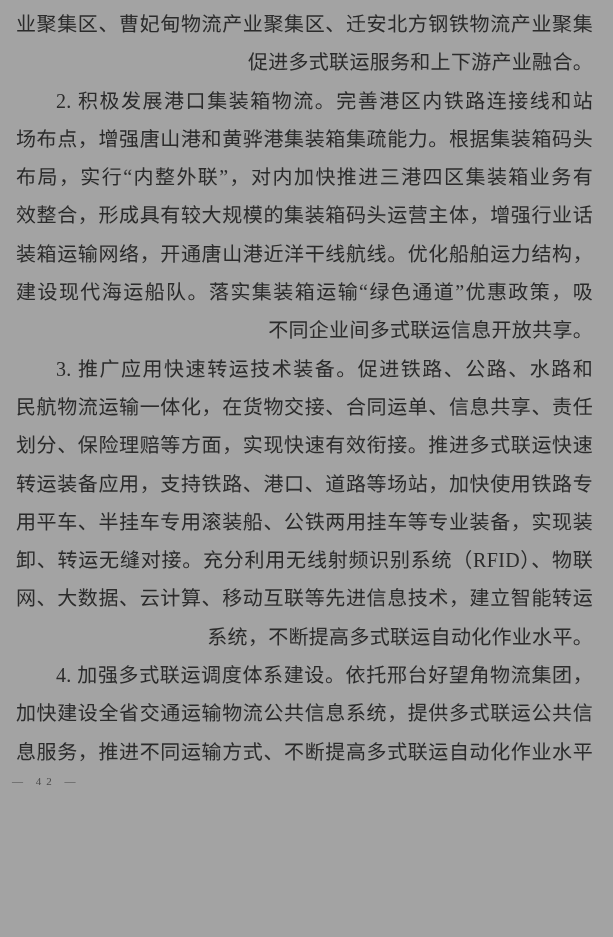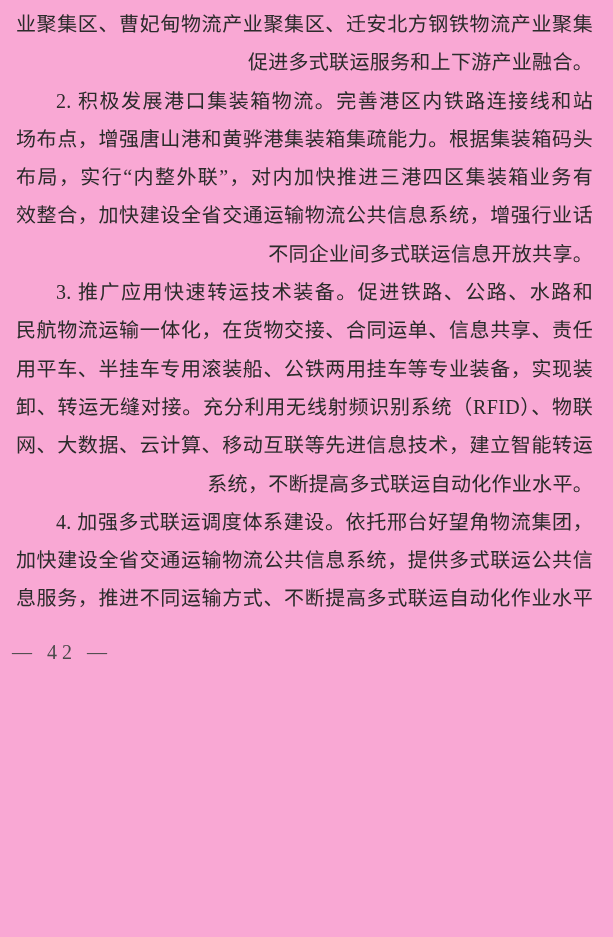--- a/index.html
+++ b/index.html
@@ -12,21 +12,21 @@
     height: 937px;
     overflow: hidden;
     font-family: "Liberation Serif", "DejaVu Serif", serif;
     color: #2b2b2b;
   }
   .page {
     box-sizing: border-box;
     width: 613px;
     height: 937px;
     padding: 5px 20px 17px 16px;
-    background: #f9a8d4;
+    background: #a3a3a3;
   }
   .text-block {
     width: 577px;
   }
   .line {
     font-size: 20px;
     height: 38.3px;
     line-height: 38.3px;
     white-space: nowrap;
     text-align: right;
@@ -36,42 +36,45 @@
   .line.justify {
     white-space: normal;
     text-align: justify;
     text-align-last: justify;
     text-justify: inter-character;
   }
   .line.indent {
     padding-left: 40px;
   }
   .footer {
-    margin-top: 24px;
     margin-left: -4px;
-    font-size: 20px;
+    font-size: 11px;
     letter-spacing: 5px;
     color: #4a4a4a;
     line-height: 20px;
   }
 </style>
 </head>
 <body>
 
 <div class="page">
   <div class="text-block" id="lines">
       <div class="line justify">业聚集区、曹妃甸物流产业聚集区、迁安北方钢铁物流产业聚集</div>
       <div class="line">促进多式联运服务和上下游产业融合。</div>
       <div class="line justify indent">2. 积极发展港口集装箱物流。完善港区内铁路连接线和站</div>
       <div class="line justify">场布点，增强唐山港和黄骅港集装箱集疏能力。根据集装箱码头</div>
       <div class="line justify">布局，实行“内整外联”，对内加快推进三港四区集装箱业务有</div>
-      <div class="line justify">效整合，加快建设全省交通运输物流公共信息系统，增强行业话</div>
+      <div class="line justify">效整合，形成具有较大规模的集装箱码头运营主体，增强行业话</div>
+      <div class="line justify">装箱运输网络，开通唐山港近洋干线航线。优化船舶运力结构，</div>
+      <div class="line justify">建设现代海运船队。落实集装箱运输“绿色通道”优惠政策，吸</div>
       <div class="line">不同企业间多式联运信息开放共享。</div>
       <div class="line justify indent">3. 推广应用快速转运技术装备。促进铁路、公路、水路和</div>
       <div class="line justify">民航物流运输一体化，在货物交接、合同运单、信息共享、责任</div>
+      <div class="line justify">划分、保险理赔等方面，实现快速有效衔接。推进多式联运快速</div>
+      <div class="line justify">转运装备应用，支持铁路、港口、道路等场站，加快使用铁路专</div>
       <div class="line justify">用平车、半挂车专用滚装船、公铁两用挂车等专业装备，实现装</div>
       <div class="line justify">卸、转运无缝对接。充分利用无线射频识别系统（RFID）、物联</div>
       <div class="line justify">网、大数据、云计算、移动互联等先进信息技术，建立智能转运</div>
       <div class="line">系统，不断提高多式联运自动化作业水平。</div>
       <div class="line justify indent">4. 加强多式联运调度体系建设。依托邢台好望角物流集团，</div>
       <div class="line justify">加快建设全省交通运输物流公共信息系统，提供多式联运公共信</div>
       <div class="line justify">息服务，推进不同运输方式、不断提高多式联运自动化作业水平</div>
     </div>
   <div class="footer">— 42 —</div>
 </div>

